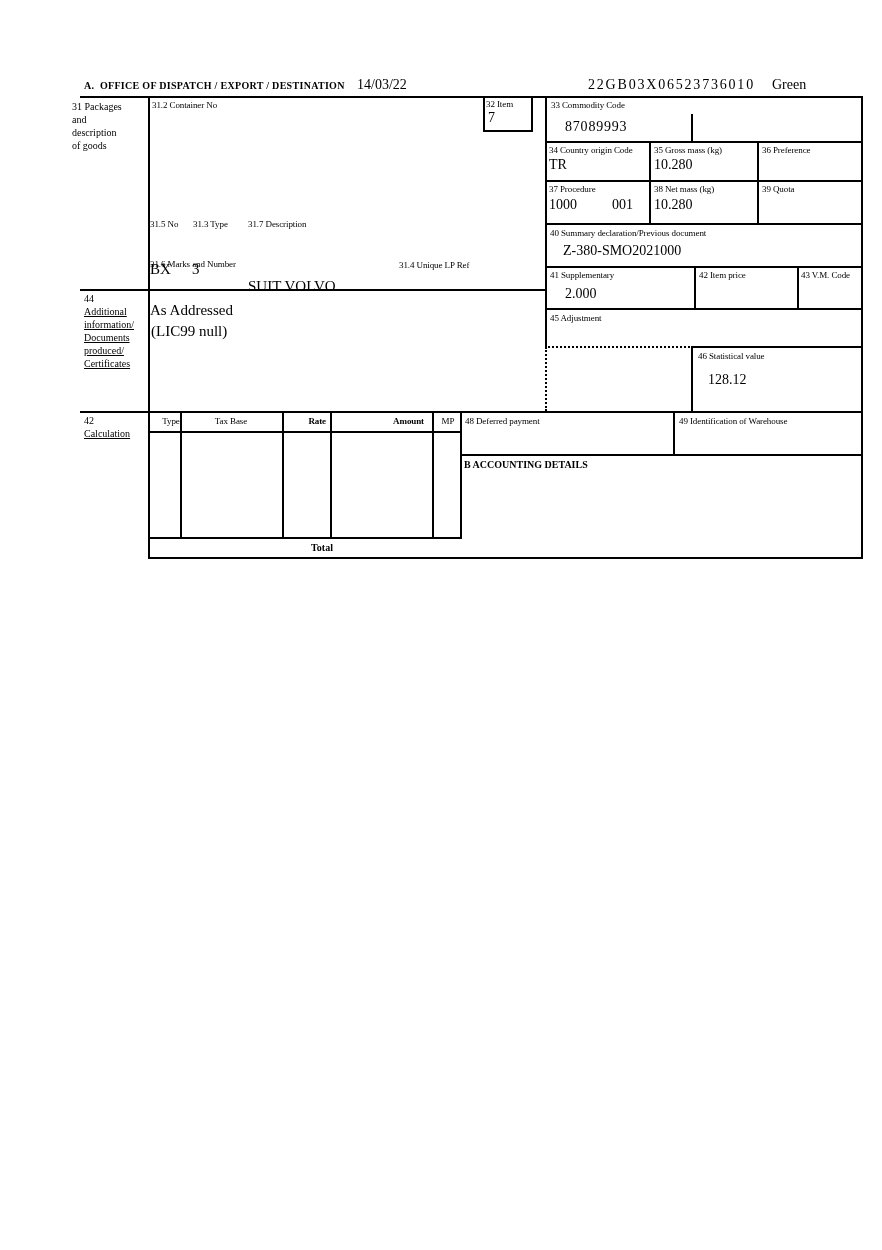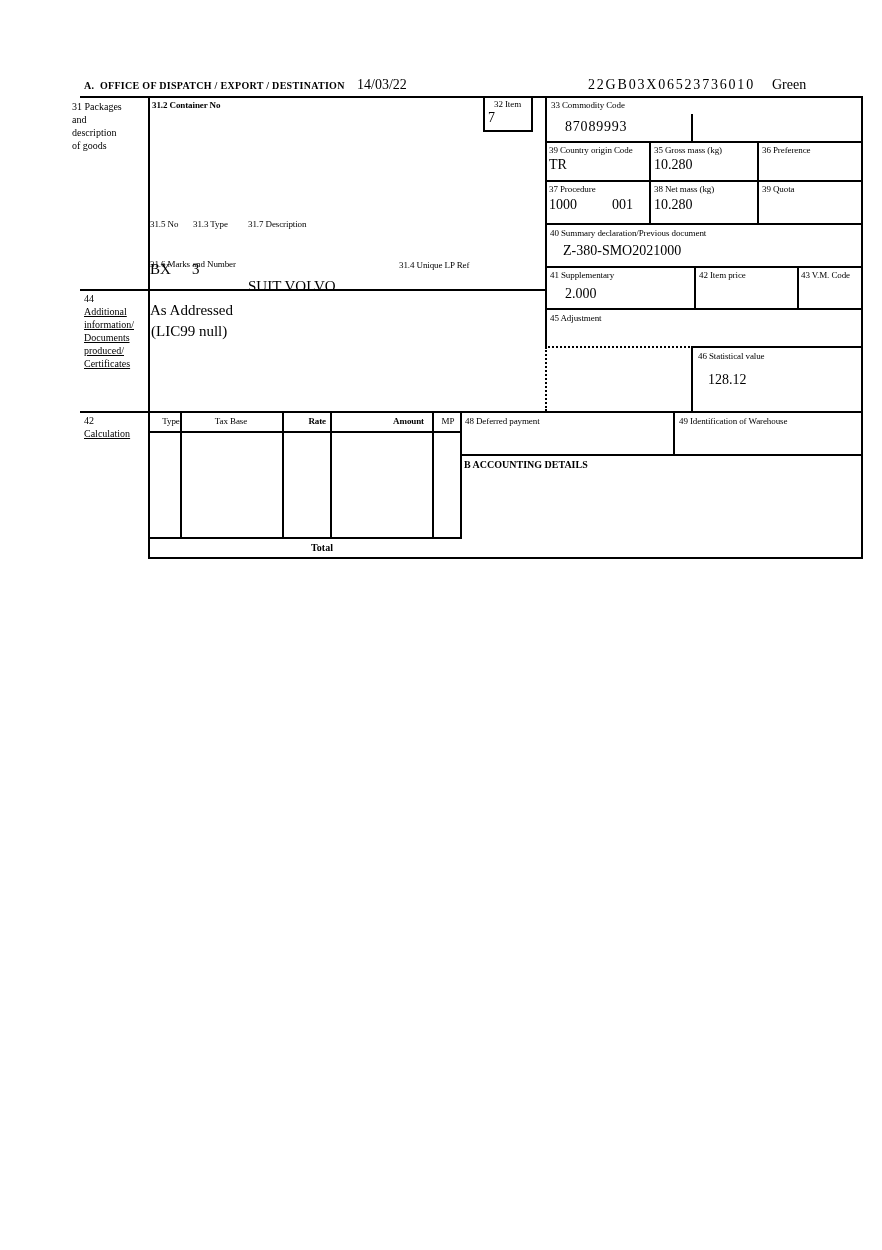--- a/index.html
+++ b/index.html
@@ -74,27 +74,27 @@
 
   <div class="vl" style="left:673px;top:411px;height:45px;"></div>
 
   <div class="t col-lines" style="left:72px;top:100px;">
     <div>31 Packages</div>
     <div>and</div>
     <div>description</div>
     <div>of goods</div>
   </div>
 
-  <span class="t lbl" style="left:152px;top:100px;font-weight:bold;">31.2 Container No</span>
-  <span class="t lbl" style="left:486px;top:99px;padding-left:8px;">32 Item</span>
+  <span class="t lbl" style="left:152px;top:100px;">31.2 Container No</span>
+  <span class="t lbl" style="left:486px;top:99px;">32 Item</span>
   <span class="t val" style="left:488px;top:110px;">7</span>
   <span class="t lbl" style="left:551px;top:100px;">33 Commodity Code</span>
   <span class="t val" style="left:565px;top:119px;letter-spacing:0.8px;">87089993</span>
 
-  <span class="t lbl" style="left:549px;top:145px;">39 Country origin Code</span>
+  <span class="t lbl" style="left:549px;top:145px;">34 Country origin Code</span>
   <span class="t val" style="left:549px;top:157px;">TR</span>
   <span class="t lbl" style="left:654px;top:145px;">35 Gross mass (kg)</span>
   <span class="t val" style="left:654px;top:157px;">10.280</span>
   <span class="t lbl" style="left:762px;top:145px;">36 Preference</span>
 
   <span class="t lbl" style="left:549px;top:184px;">37 Procedure</span>
   <span class="t val" style="left:549px;top:197px;">1000</span>
   <span class="t val" style="left:612px;top:197px;">001</span>
   <span class="t lbl" style="left:654px;top:184px;">38 Net mass (kg)</span>
   <span class="t val" style="left:654px;top:197px;">10.280</span>

